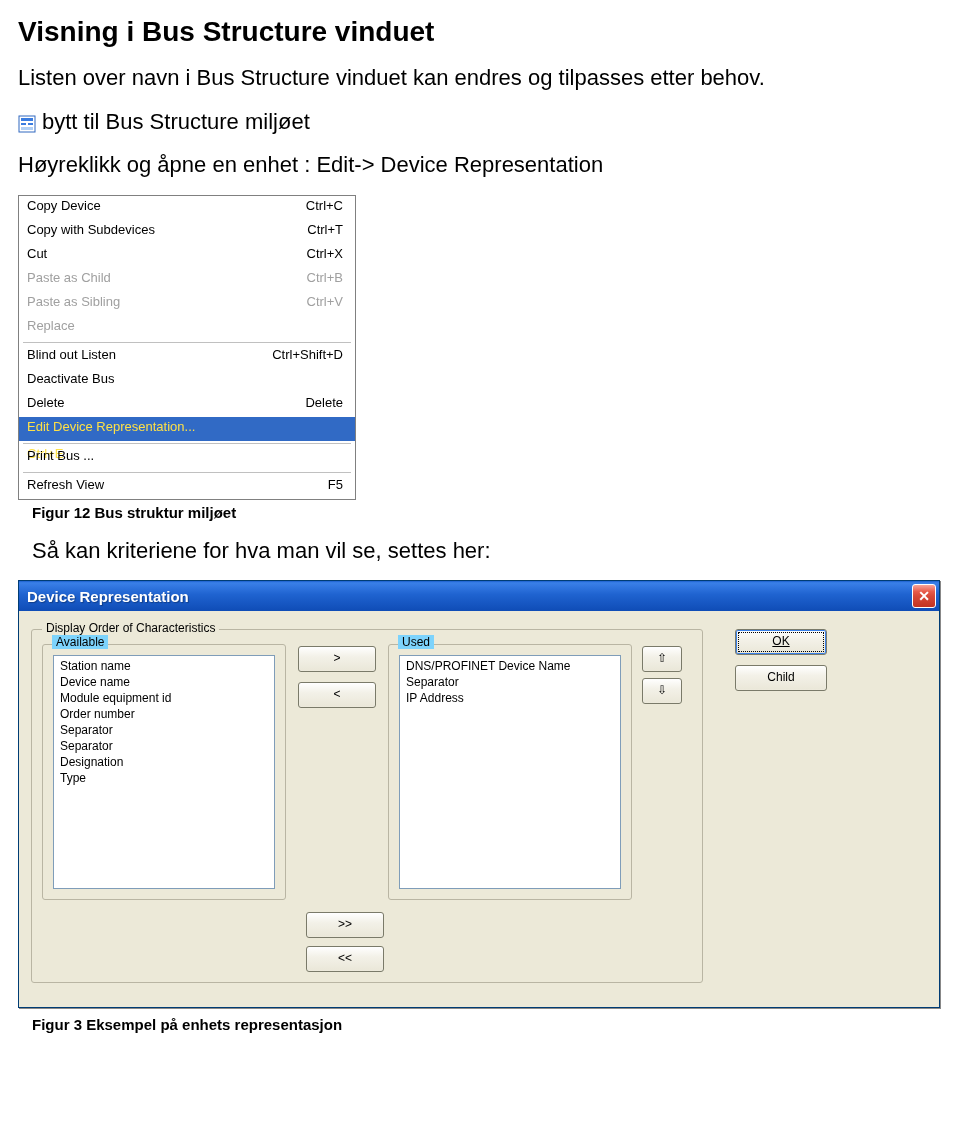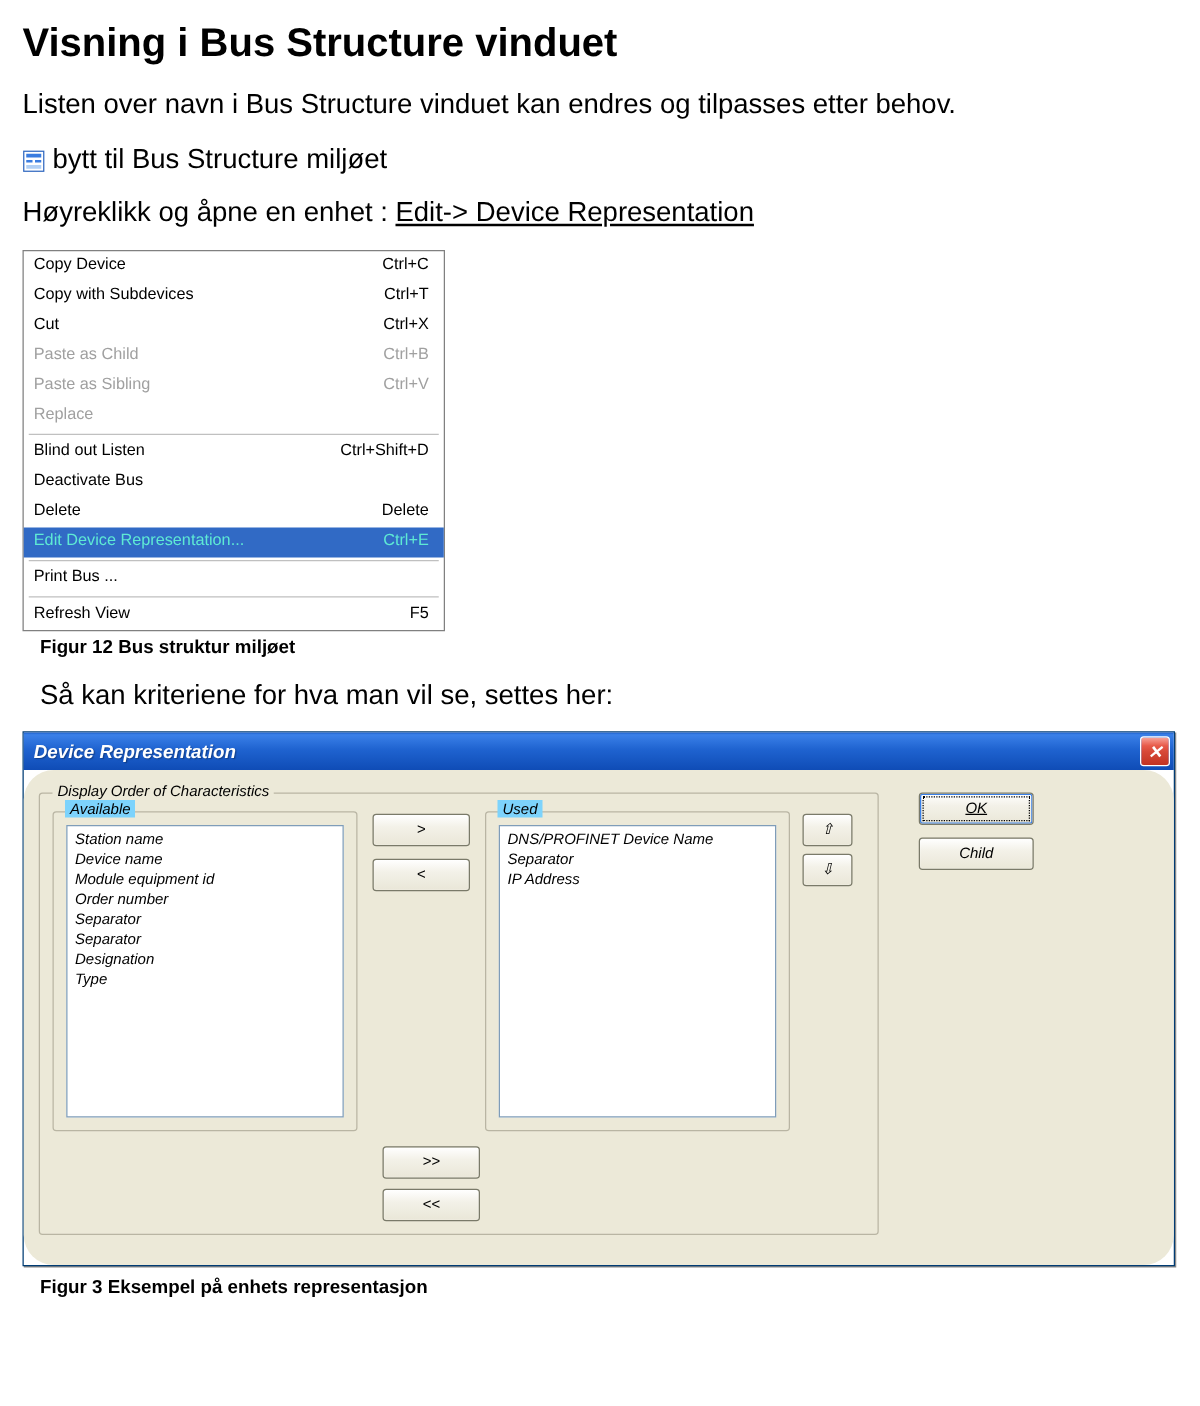--- a/index.html
+++ b/index.html
@@ -6,21 +6,21 @@
     margin: 0;
     padding: 0;
     font-family: Arial, Helvetica, sans-serif;
     background: #ffffff;
     width: 960px;
   }
   .doc {
     padding: 12px 18px 0 18px;
   }
   .heading {
-    font-size: 32px;
+    font-size: 28px;
     font-weight: bold;
     margin: 4px 0 2px 0;
   }
   .para {
     font-size: 22px;
     margin: 16px 0;
     line-height: 1.25;
   }
   .icon-line {
     display: flex;
@@ -44,40 +44,39 @@
     color: #000;
   }
   .cm-row {
     display: flex;
     justify-content: space-between;
     padding: 2px 12px 2px 8px;
     height: 20px;
     gap: 12px;
   }
   .cm-row.disabled { color: #a0a0a0; }
-  .cm-row.selected { background: #316ac5; color: #5eead4; }
+  .cm-row.selected { background: #316ac5; color: #fde047; flex-direction: column; }
   .cm-sep {
     height: 1px;
     background: #c0c0c0;
     margin: 2px 4px;
   }
   .caption {
     font-size: 15px;
     font-weight: bold;
     margin: 4px 0 10px 14px;
   }
 
   
   .dlg {
     width: 920px;
     border: 1px solid #003c74;
     margin: 4px 18px 8px 18px;
     box-shadow: 1px 1px 0 #888;
     font-family: Tahoma, Arial, sans-serif;
-    font-style: italic;
   }
   .titlebar {
     height: 30px;
     background: linear-gradient(to bottom, #1b5fcd 0%, #3a80e8 6%, #1f63d0 45%, #0f4cb6 100%);
     display: flex;
     align-items: center;
     justify-content: space-between;
     padding: 0 3px 0 8px;
   }
   .titlebar-title {
@@ -93,21 +92,20 @@
     background: linear-gradient(to bottom, #f7a49a 0%, #e85b4a 30%, #d84a39 50%, #c23322 100%);
     border: 1px solid #ffffff;
     display: flex;
     align-items: center;
     justify-content: center;
   }
   .close-x { color:#fff; font-weight:bold; font-size:14px; line-height:1;}
   .dlg-body {
     background: #ece9d8;
     padding: 18px 12px 24px 12px;
-    border-radius: 24px;
   }
   .fieldset {
     position: relative;
     border: 1px solid #b9b5a3;
     border-radius: 3px;
     padding: 14px 10px 10px 10px;
   }
   .legend {
     position: absolute;
     top: -9px;
@@ -213,21 +211,21 @@
         <rect x="1" y="1" width="16" height="16" fill="#ffffff" stroke="#3068c0"></rect>
         <rect x="3" y="3" width="12" height="3" fill="#3a7ce0"></rect>
         <rect x="3" y="8" width="5" height="2" fill="#3a7ce0"></rect>
         <rect x="10" y="8" width="5" height="2" fill="#3a7ce0"></rect>
         <rect x="3" y="12" width="12" height="3" fill="#b0cff5"></rect>
       </svg>
     </span>
     <span>bytt til Bus Structure miljøet</span>
   </div>
   <div class="para">
-    <span>Høyreklikk og åpne en enhet : </span><span style="text-decoration:underline">Edit-&gt; Device Representation</span>
+    <span>Høyreklikk og åpne en enhet : </span><span style="">Edit-&gt; Device Representation</span>
   </div>
 
   <div class="context-menu">
     <div class="cm-row">
       <span>Copy Device</span>
         <span>Ctrl+C</span>
       </div>
     <div class="cm-row">
       <span>Copy with Subdevices</span>
         <span>Ctrl+T</span>

